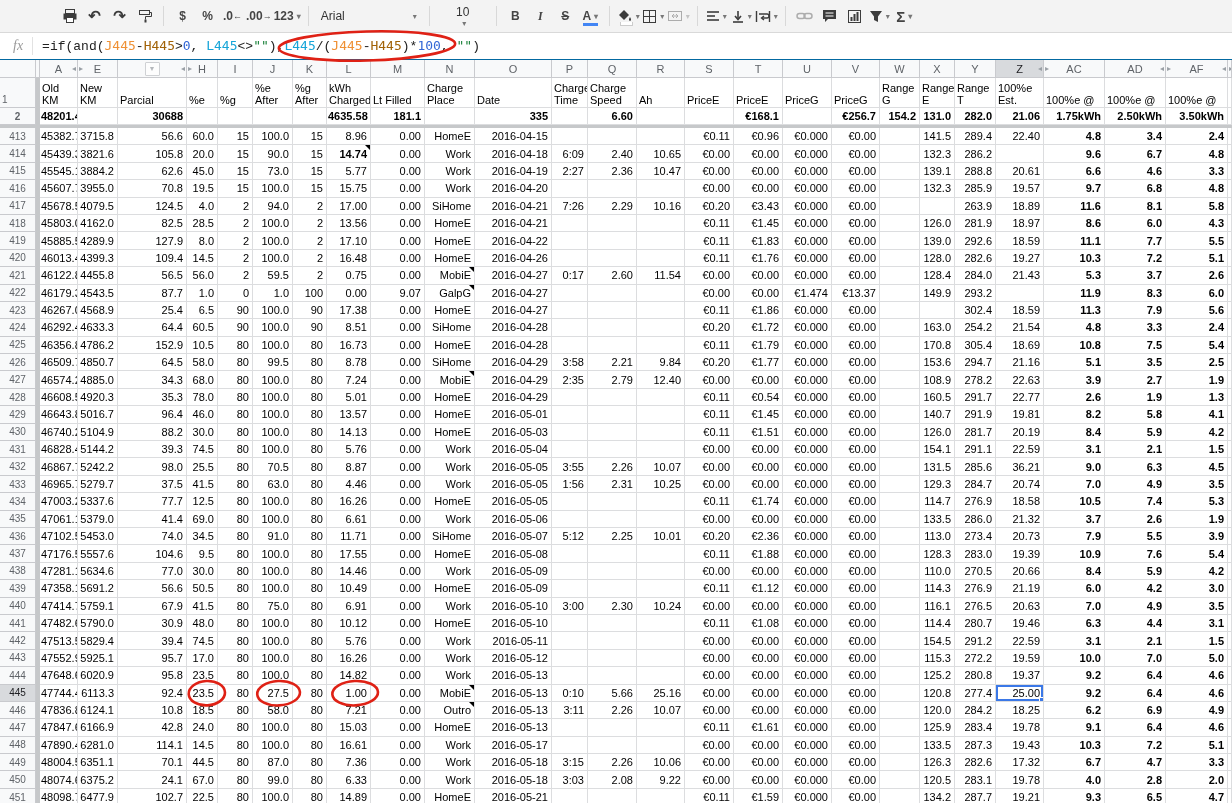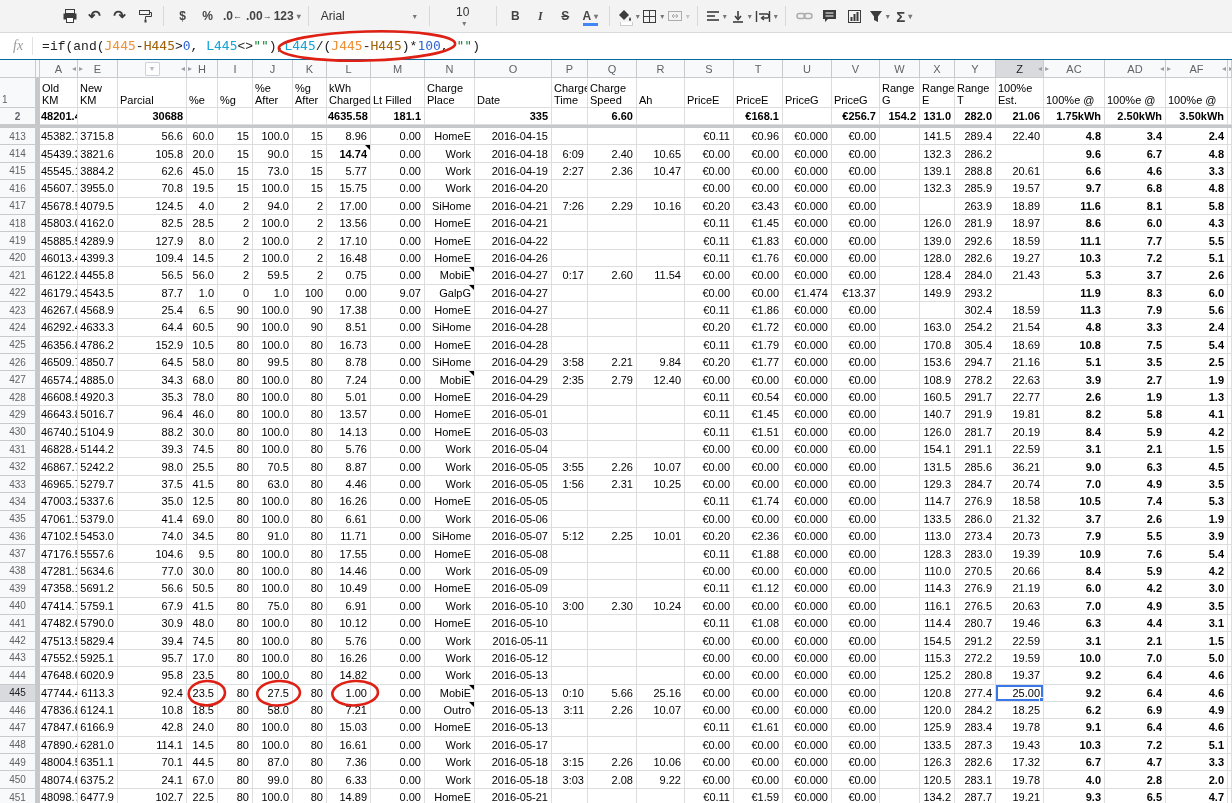--- a/index.html
+++ b/index.html
@@ -991,21 +991,21 @@
             <td class="c-bb">7.0</td>
             <td class="c-bb">4.9</td>
             <td class="c-bb">3.5</td>
             <td></td>
           </tr>
           <tr>
             <td class="rownum">434</td>
             <td class="frz"></td>
             <td class="c-blue">47003.2</td>
             <td>5337.6</td>
-            <td class="c-blue">35.0</td>
+            <td class="c-blue">77.7</td>
             <td>12.5</td>
             <td class="c-blue">80</td>
             <td>100.0</td>
             <td class="c-blue">80</td>
             <td>16.26</td>
             <td>0.00</td>
             <td class="c-left">HomeE</td>
             <td>2016-05-05</td>
             <td></td>
             <td class="c-blue"></td>

